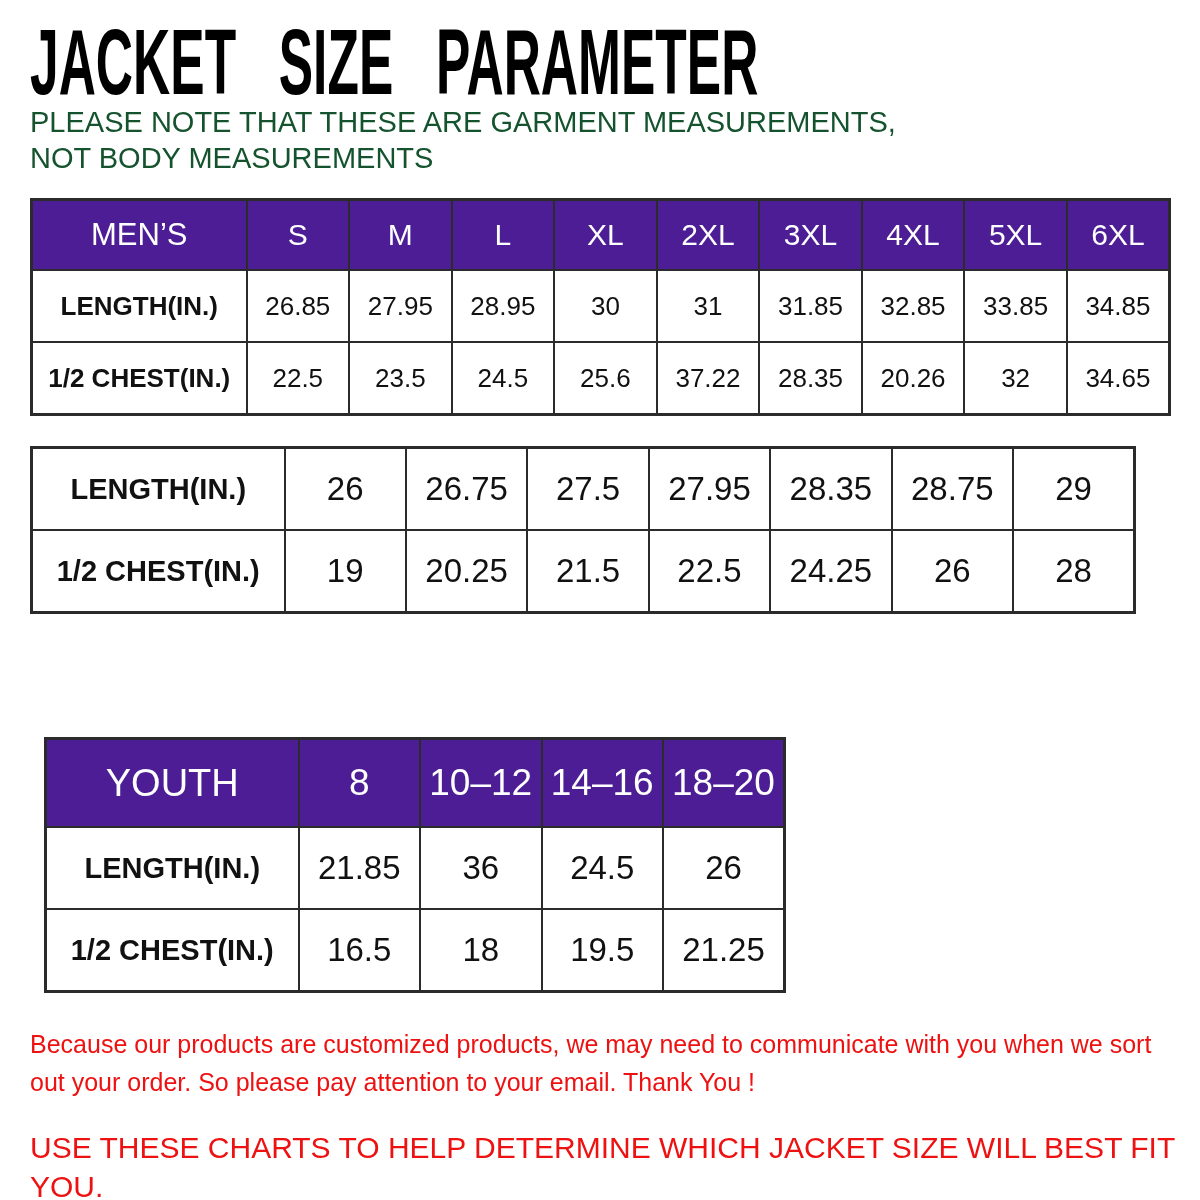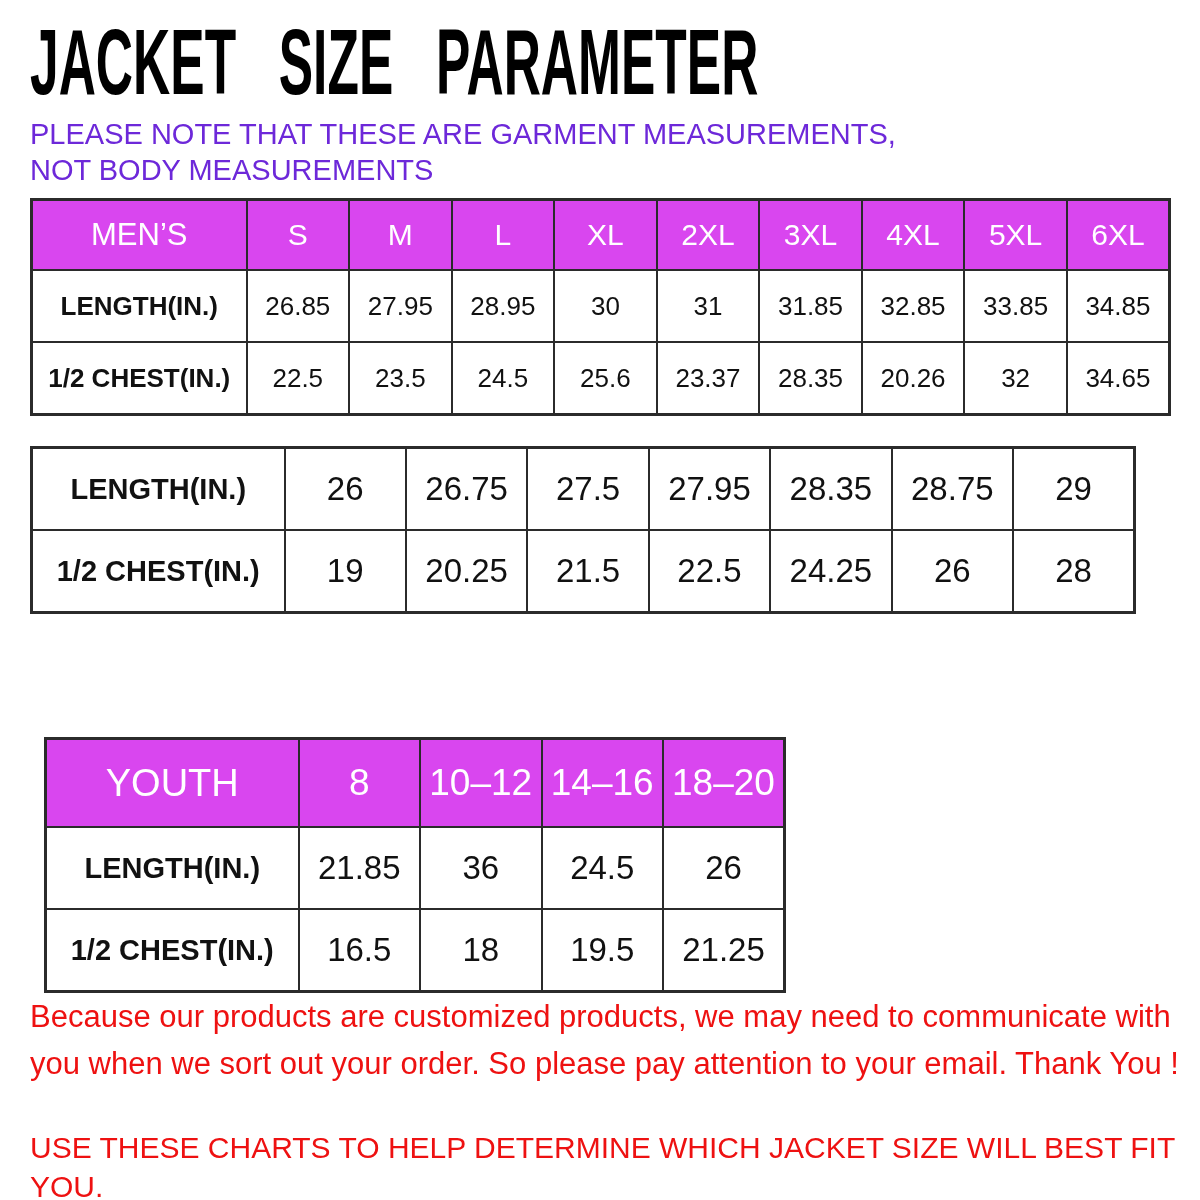--- a/index.html
+++ b/index.html
@@ -33,24 +33,24 @@
     line-height: 1.05;
     font-weight: 700;
     letter-spacing: 0px;
     word-spacing: 0.55em;
   }
 
   
   .note {
     position: absolute;
     left: 30px;
-    top: 116px;
+    top: 104px;
     width: 930px;
     margin: 0;
-    color: #6d28d9;
+    color: #14532d;
     font-size: 29px;
     line-height: 1.25;
     font-weight: 400;
   }
 
   
   .size-table {
     position: absolute;
     border-collapse: collapse;
     table-layout: fixed;
@@ -58,21 +58,21 @@
     border: 3px solid #2b2b2b;
   }
   .size-table th, .size-table td {
     border: 2px solid #2b2b2b;
     text-align: center;
     vertical-align: middle;
     padding: 0;
     overflow: hidden;
   }
   .size-table th {
-    background: #d946ef;
+    background: #4c1d95;
     color: #ffffff;
     font-weight: 400;
   }
   .size-table td {
     color: #111111;
     font-weight: 400;
   }
   .size-table .rlabel {
     font-weight: 700;
     white-space: nowrap;
@@ -97,25 +97,25 @@
   #youth-table .group-th { font-size: 38px; }
 
   col.mens-label-col   { width: 215px; }
   col.womens-label-col { width: 253px; }
   col.youth-label-col  { width: 253px; }
 
   
   .footer-para {
     position: absolute;
     left: 30px;
-    top: 994px;
+    top: 1026px;
     width: 1150px;
     margin: 0;
     color: #ee1111;
-    font-size: 31px;
+    font-size: 25px;
     line-height: 1.5;
     font-weight: 400;
   }
   .footer-caps {
     position: absolute;
     left: 30px;
     top: 1128px;
     width: 1150px;
     margin: 0;
     color: #ee1111;
@@ -170,21 +170,21 @@
         <td>32.85</td>
         <td>33.85</td>
         <td>34.85</td>
       </tr>
       <tr>
         <td class="rlabel">1/2 CHEST(IN.)</td>
         <td>22.5</td>
         <td>23.5</td>
         <td>24.5</td>
         <td>25.6</td>
-        <td>23.37</td>
+        <td>37.22</td>
         <td>28.35</td>
         <td>20.26</td>
         <td>32</td>
         <td>34.65</td>
       </tr>
     </tbody>
   </table>
 
   <table id="womens-table" class="size-table">
     <colgroup>

